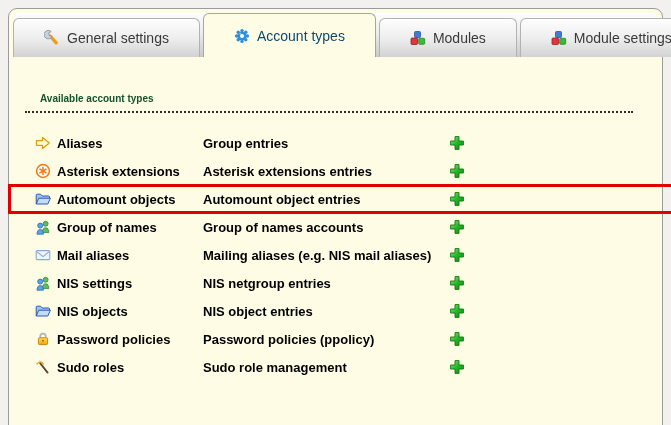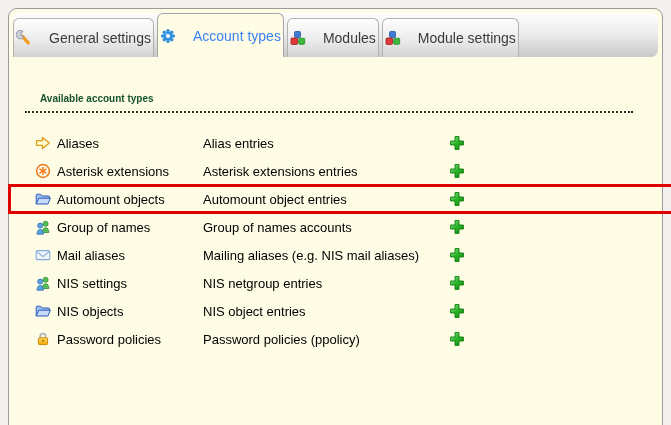--- a/index.html
+++ b/index.html
@@ -3,33 +3,33 @@
 <meta charset="utf-8">
 <style>
   html,body{margin:0;padding:0;width:671px;height:425px;overflow:hidden;
     font-family:"Liberation Sans",sans-serif;background:#f2f1f0;}
   .panel{position:absolute;left:8px;top:8px;width:653px;height:500px;
     background:#fffce5;border:1px solid #9b9b9b;border-radius:9px 9px 0 0;}
   .tabbar{margin:4px 4px 0 4px;height:44px;border-radius:7px;
     background:linear-gradient(180deg,#fdfdfd 0%,#ededed 45%,#c9c9c9 100%);
     box-shadow:inset 0 1px 0 #ffffff;
     display:flex;align-items:flex-end;}
-  .tab{display:flex;align-items:center;gap:17px;height:38px;padding:0 2px;
+  .tab{display:flex;align-items:center;gap:7px;height:38px;padding:0 30px;
     margin-right:3px;border:1px solid #b2b2b2;border-bottom:none;
     border-radius:6px 6px 0 0;cursor:pointer;
     background:linear-gradient(180deg,#fefefe 0%,#ececec 55%,#d2d2d2 100%);
     font-size:14px;color:#3a3a3a;white-space:nowrap;}
-  .tab.active{height:43px;background:#fffce5;border-color:#a5a5a5;color:#3b82f6;}
+  .tab.active{height:43px;background:#fffce5;border-color:#a5a5a5;color:#0c4a6e;}
   .tab .tab-icon{width:16px;height:16px;display:inline-block;}
   .tab .tab-icon svg{display:block;}
   .content{padding:0 0 0 0;}
   .section-header{font-size:10px;font-weight:bold;color:#14532d;
     margin:36px 29px 0 16px;padding:0 0 7px 15px;
     border-bottom:2px dotted #2a2a2a;}
-  .rows{margin:16px 0 0 16px;}
+  .rows{margin:16px 0 0 16px;font-weight:bold;}
   .row{position:relative;display:grid;
     grid-template-columns:22px 146px 246px 16px;
     align-items:center;height:28px;padding-left:10px;
     font-size:13px;color:#000;}
   .row .type-icon{width:16px;height:16px;display:inline-block;}
   .row .type-icon svg{display:block;}
   .row .add-btn{width:16px;height:16px;display:inline-block;cursor:pointer;}
   .row .add-btn svg{display:block;}
   .row.highlighted::before{content:"";position:absolute;
     left:-17px;right:-12px;top:-1px;bottom:-1px;
@@ -117,21 +117,21 @@
 
     <div class="rows">
 
     <div class="row">
           <span class="type-icon">
             <svg width="16" height="16" viewBox="0 0 16 16">
     <path d="M1.5 5.7 H7.5 V2.4 L14.3 8 L7.5 13.6 V10.3 H1.5 Z" fill="#fffbd2" stroke="#dd9c14" stroke-width="1.3" stroke-linejoin="round"></path>
   </svg>
           </span>
           <span class="type-label">Aliases</span>
-          <span class="type-desc">Alias entries</span>
+          <span class="type-desc">Group entries</span>
           <span class="add-btn">
             <svg width="16" height="16" viewBox="0 0 16 16">
     <path d="M6 1.6 H10 V6 H14.4 V10 H10 V14.4 H6 V10 H1.6 V6 H6 Z" fill="url(#plusGrad)" stroke="#0c7a0c" stroke-width="0.9" stroke-linejoin="round"></path>
   </svg>
           </span>
         </div>
         <div class="row">
           <span class="type-icon">
             <svg width="16" height="16" viewBox="0 0 16 16">
     <circle cx="8" cy="8" r="6.4" fill="#fffdf2" stroke="#f07818" stroke-width="1.5"></circle>
@@ -238,15 +238,31 @@
   </svg>
           </span>
           <span class="type-label">Password policies</span>
           <span class="type-desc">Password policies (ppolicy)</span>
           <span class="add-btn">
             <svg width="16" height="16" viewBox="0 0 16 16">
     <path d="M6 1.6 H10 V6 H14.4 V10 H10 V14.4 H6 V10 H1.6 V6 H6 Z" fill="url(#plusGrad)" stroke="#0c7a0c" stroke-width="0.9" stroke-linejoin="round"></path>
   </svg>
           </span>
         </div>
+        <div class="row">
+          <span class="type-icon">
+            <svg width="16" height="16" viewBox="0 0 16 16">
+    <line x1="5" y1="4" x2="12.6" y2="13.6" stroke="#55412e" stroke-width="1.8" stroke-linecap="round"></line>
+    <path d="M1.6 5.4 a3.6 2.4 -25 1 1 6.2 0.8" fill="none" stroke="#f0a020" stroke-width="1.3"></path>
+    <line x1="4.6" y1="1.4" x2="5.2" y2="3" stroke="#f0c040" stroke-width="1.1"></line>
+  </svg>
+          </span>
+          <span class="type-label">Sudo roles</span>
+          <span class="type-desc">Sudo role management</span>
+          <span class="add-btn">
+            <svg width="16" height="16" viewBox="0 0 16 16">
+    <path d="M6 1.6 H10 V6 H14.4 V10 H10 V14.4 H6 V10 H1.6 V6 H6 Z" fill="url(#plusGrad)" stroke="#0c7a0c" stroke-width="0.9" stroke-linejoin="round"></path>
+  </svg>
+          </span>
+        </div>
       </div>
   </div>
 </div>
 
 </body></html>

